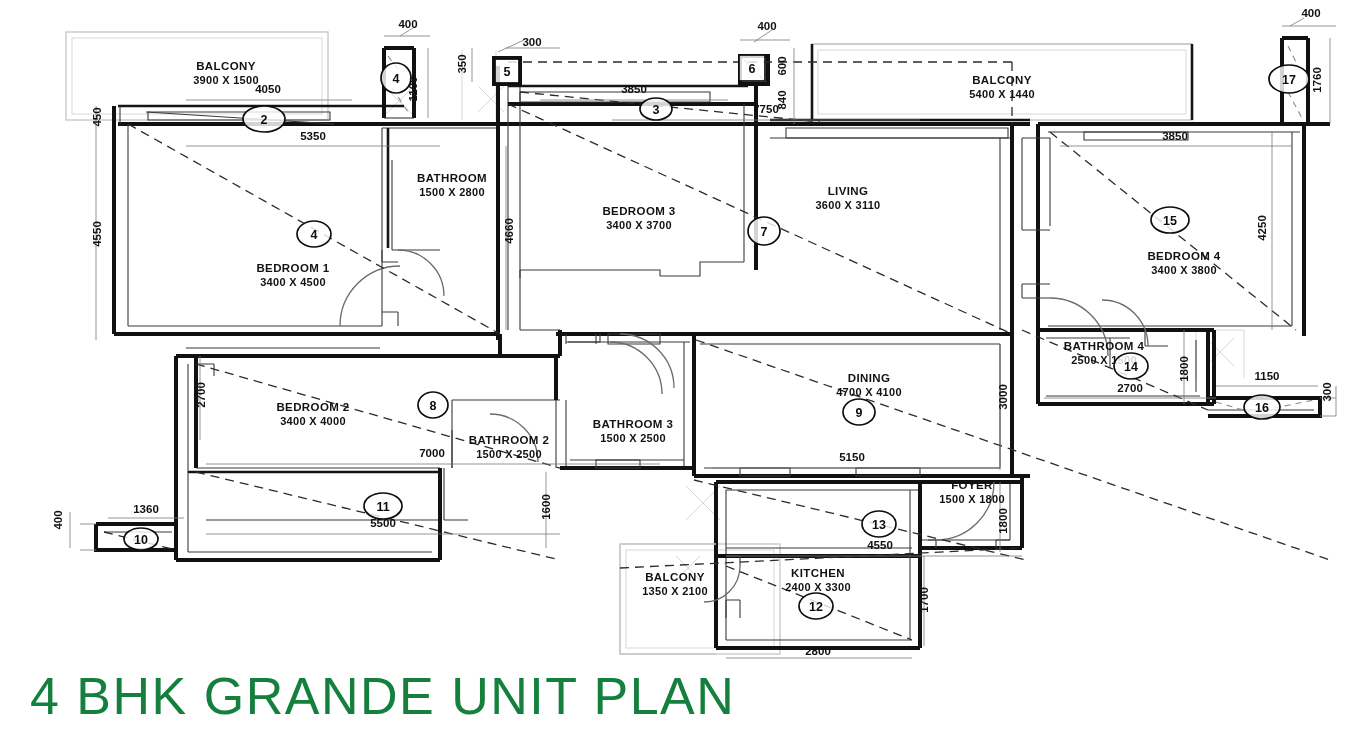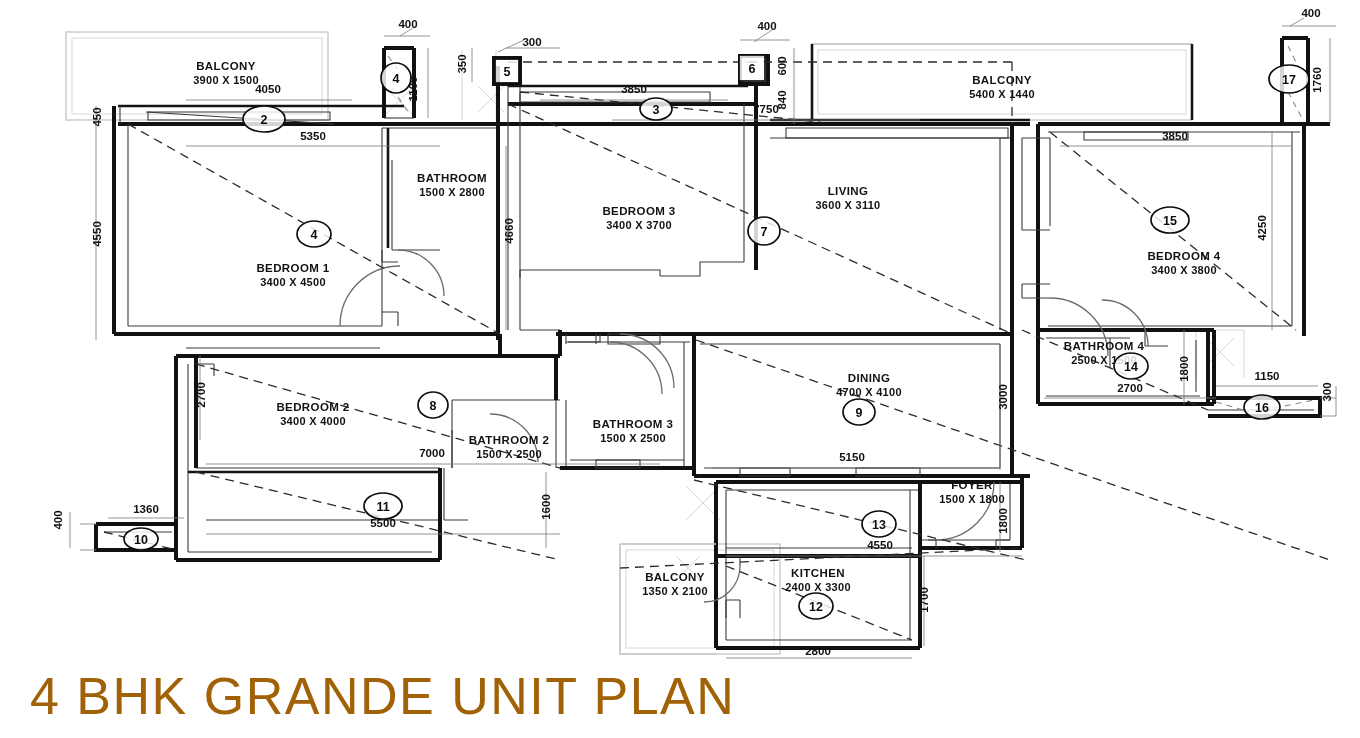--- a/index.html
+++ b/index.html
@@ -26,21 +26,21 @@
           text-anchor:middle;fill:#121212;}
   .rdim{font-size:11px;font-weight:bold;letter-spacing:.3px;
         text-anchor:middle;fill:#121212;}
   .dimtxt{font-size:11.5px;font-weight:bold;text-anchor:middle;fill:#111;}
   .mtxt{font-size:12.5px;font-weight:bold;text-anchor:middle;
         dominant-baseline:central;fill:#0d0d0d;}
   .marker-ring{fill:#ffffff;fill-opacity:.82;stroke:#0d0d0d;stroke-width:1.7;}
 
   #title{position:absolute;left:30px;top:666px;
          font-size:52px;font-weight:400;letter-spacing:1.5px;
-         color:#a16207;white-space:nowrap;
+         color:#15803d;white-space:nowrap;
          font-family:"Liberation Sans","DejaVu Sans",sans-serif;}
 </style>
 </head>
 <body>
 
 <div id="stage">
 
   <svg id="plan" viewBox="0 0 1360 738">
 
     <g>

